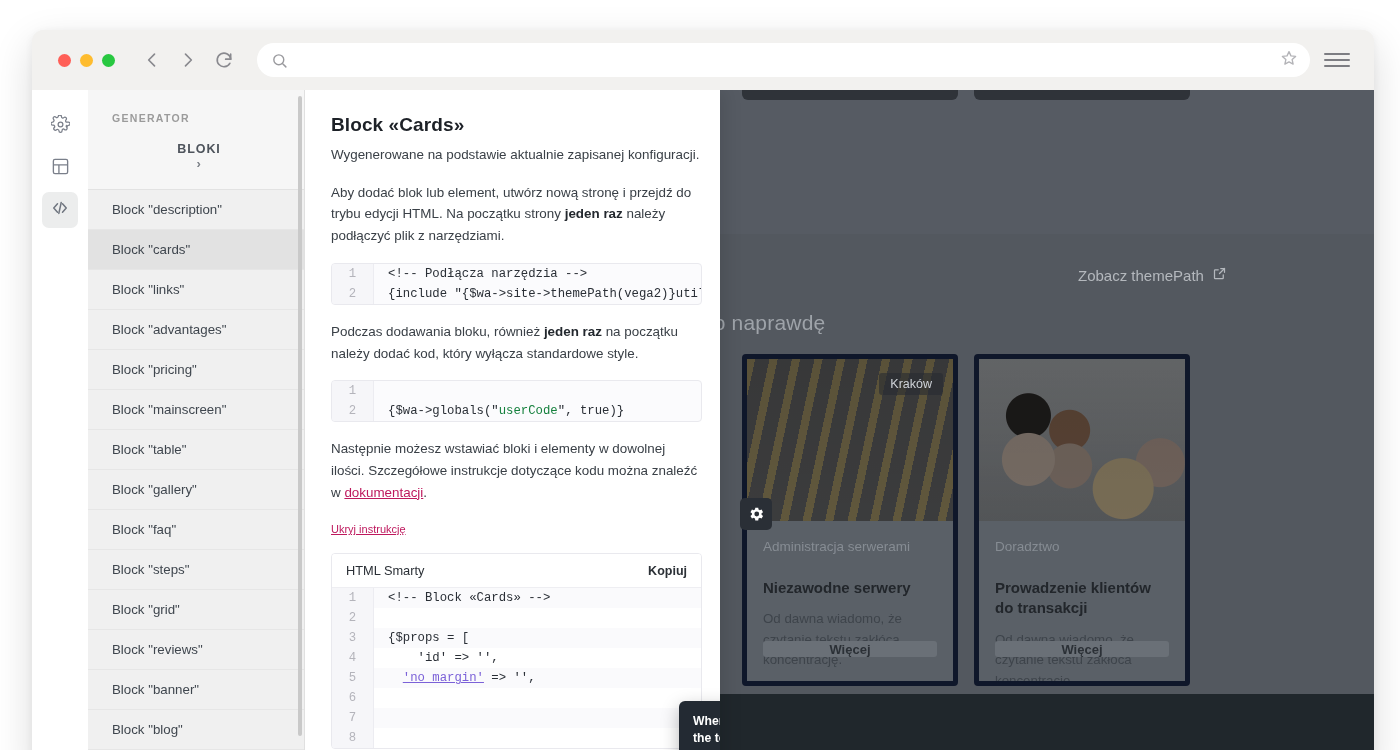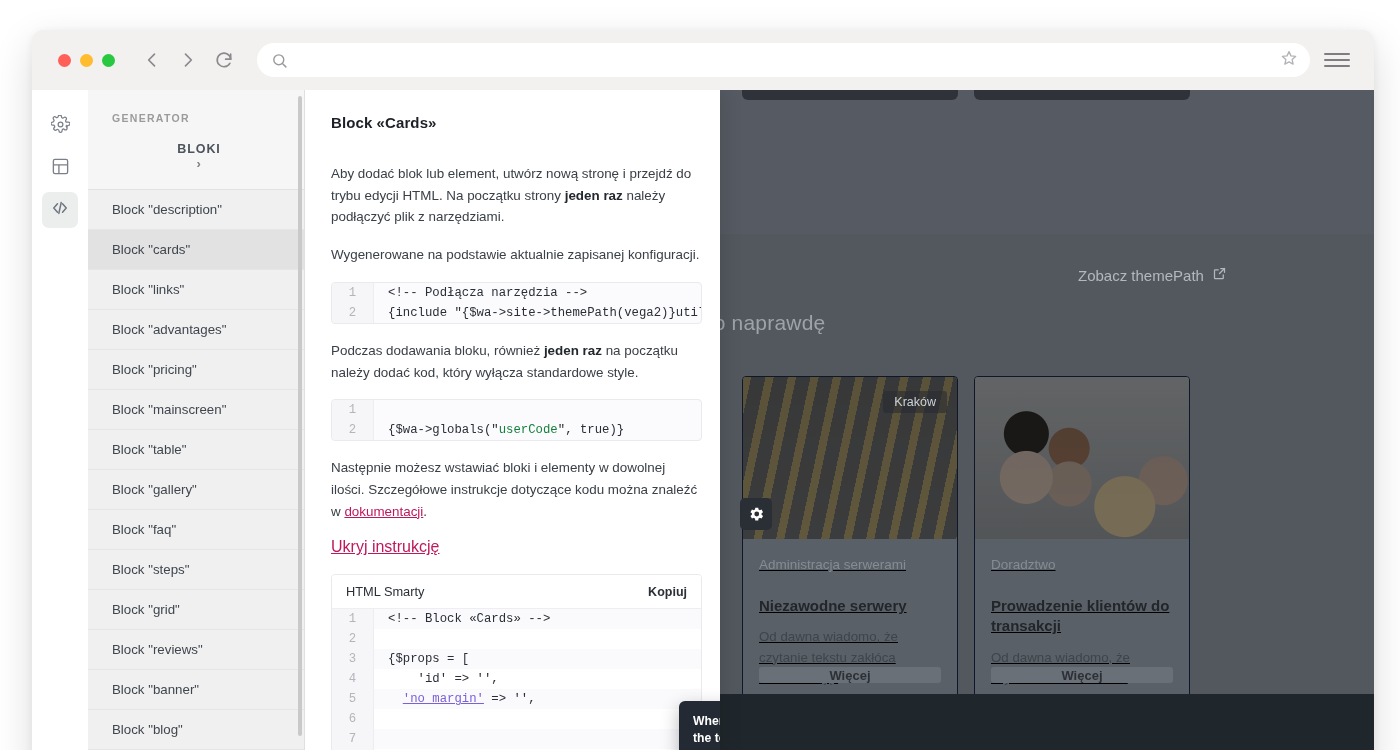--- a/index.html
+++ b/index.html
@@ -77,26 +77,25 @@
   }
   .seeall {
     position: absolute; left: 1046px; top: 176px;
     color: #b4b8bd; font-size: 15px; display:flex; align-items:center; gap:8px;
   }
   .section-h {
     position: absolute; left: 640px; top: 221px;
     color: #9ea3a9; font-size: 21px; letter-spacing:.2px;
   }
   .card {
-    position: absolute; top: 286px; width: 216px; height: 332px;
+    position: absolute; top: 264px; width: 216px; height: 332px;
     background: #5a6067;
-    border: 1px solid #0f172a;
+    border: 5px solid #0f172a;
     border-radius: 4px;
     overflow: hidden;
-    text-decoration: underline;
   }
   .card.k1 { left: 710px; width: 216px; }
   .card.k2 { left: 942px; width: 216px; }
   .card-img { position: relative; height: 162px; width: 100%; overflow: hidden; }
   .img-a { width:100%; height:100%;
     background:
       linear-gradient(180deg, rgba(0,0,0,.30), rgba(0,0,0,.25)),
       repeating-linear-gradient(102deg, #c6a234 0 8px, #6d6f73 8px 22px),
       linear-gradient(180deg,#8e9298,#5c6066);
     filter: saturate(.45) brightness(.72);
@@ -191,25 +190,25 @@
   .list-item.sel { background: #e2e2e2; }
   .list-scroll {
     position: absolute; right: 2px; top: 6px; width: 4px; height: 640px;
     background: #c9c9c9; border-radius: 2px;
   }
 
   .doc {
     flex: 1; height: 100%; background: #fff;
     padding: 24px 18px 0 26px; position: relative; overflow: hidden;
   }
-  .doc h1 { font-size: 15px; color: #1d2127; font-weight: 700; margin-bottom: 32px; letter-spacing:.1px; }
+  .doc h1 { font-size: 19px; color: #1d2127; font-weight: 700; margin-bottom: 8px; letter-spacing:.1px; }
   .doc p { font-size: 13.4px; line-height: 1.62; color: #3a4047; margin-bottom: 16px; }
   .doc p b { font-weight: 700; color:#23282e; }
   .doc a { color: #be185d; text-decoration: underline; }
-  .linklike { display:inline-block; font-size: 16px; color: #5b6168; text-decoration: underline; margin-bottom: 18px; }
+  .linklike { display:inline-block; font-size: 11px; color: #5b6168; text-decoration: underline; margin-bottom: 18px; }
 
   .code-sm {
     border: 1px solid #e9e9ee; border-radius: 4px; background: #fbfbfd;
     margin-bottom: 16px; overflow: hidden;
   }
   .code-row { display: flex; font-family: "Liberation Mono", monospace; font-size: 12.3px; line-height: 20px; }
   .code-row .ln {
     width: 42px; text-align: center; color: #b4b4bb; background: #f6f6f9;
     border-right: 1px solid #ececf1; flex: none; user-select:none;
   }
@@ -441,25 +440,25 @@
               <div class="list-item">
                 <span>Block "blog"</span>
               </div>
             </div>
           <div class="list-scroll"></div>
         </div>
 
         <div class="doc">
           <h1>Block «Cards»</h1>
 
+          <p>Wygenerowane na podstawie aktualnie zapisanej konfiguracji.</p>
+
           <p>
             <span>Aby dodać blok lub element, utwórz nową stronę i przejdź do trybu edycji HTML. Na początku strony </span><b>jeden raz</b><span> należy podłączyć plik z narzędziami.</span>
           </p>
-
-          <p>Wygenerowane na podstawie aktualnie zapisanej konfiguracji.</p>
 
           <div class="code-sm">
             <div class="code-row">
               <span class="ln">1</span>
               <span class="cd cmt">&lt;!-- Podłącza narzędzia --&gt;</span>
             </div>
             <div class="code-row">
               <span class="ln">2</span>
               <span class="cd">{include "{$wa-&gt;site-&gt;themePath(vega2)}utils.html"}</span>
             </div>

